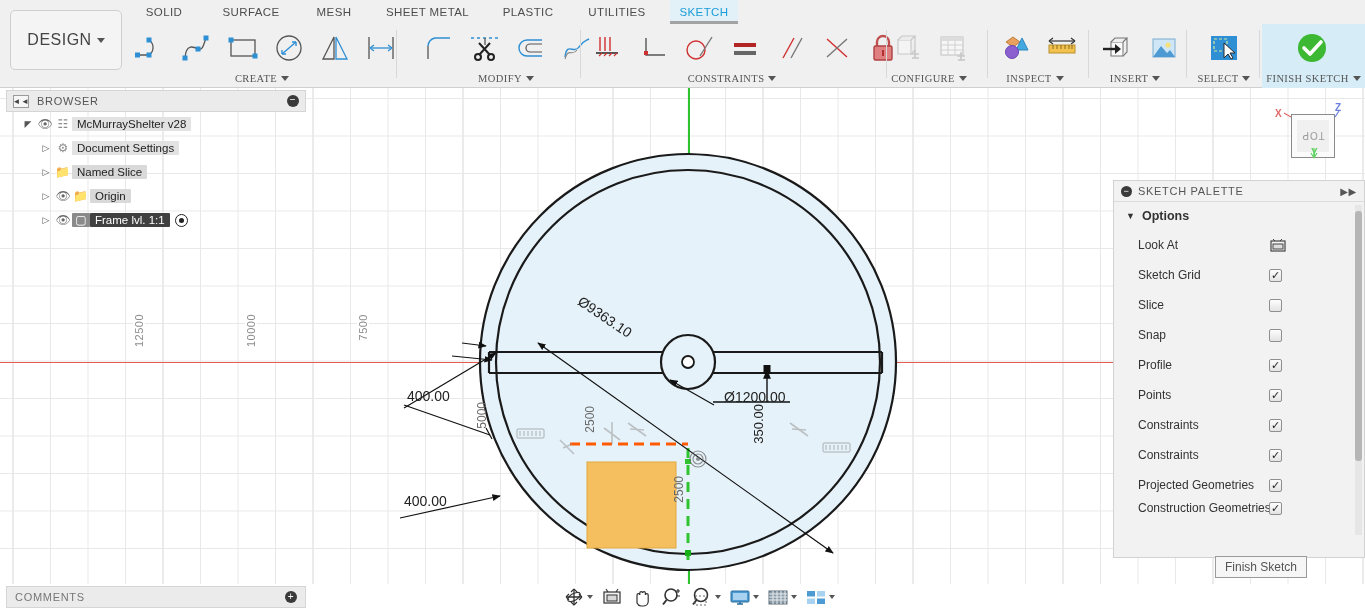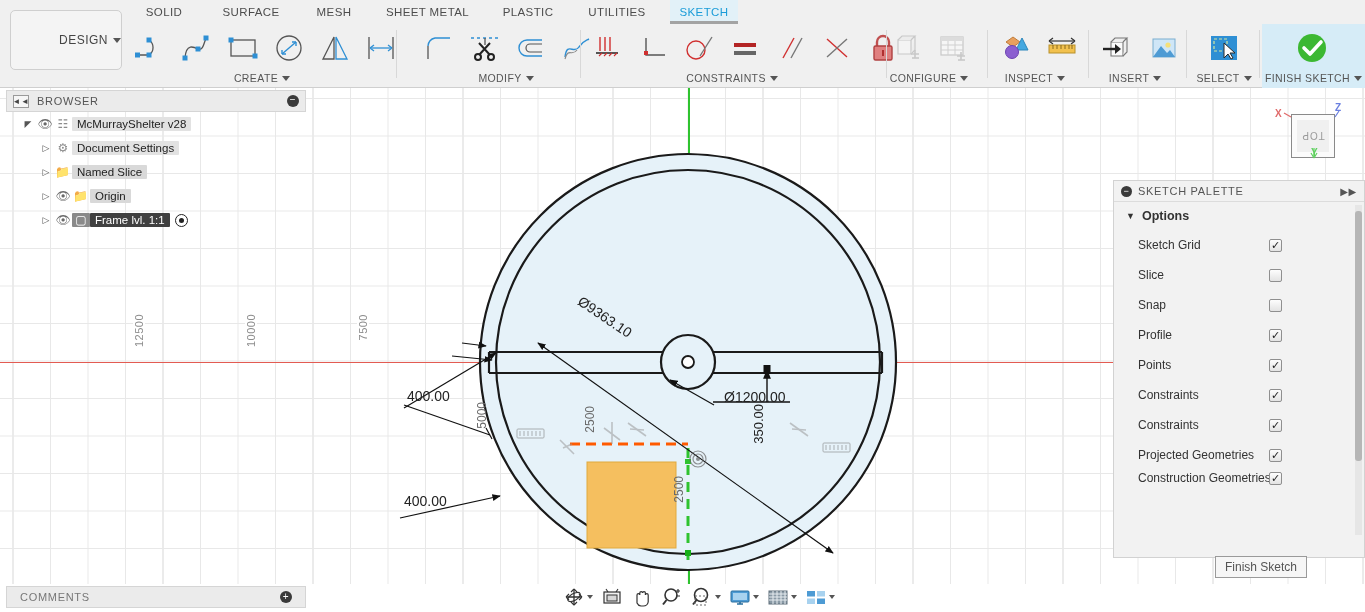--- a/index.html
+++ b/index.html
@@ -10,31 +10,31 @@
   #ribbon{ position:absolute; left:0; top:0; width:1365px; height:88px;
      background:#f0f0f0; border-bottom:1px solid #cfcfcf; }
   #tabstrip{ position:absolute; left:0; top:0; height:24px; width:100%; }
   .tab{ position:absolute; top:0; height:24px; line-height:24px;
      font-size:11.5px; color:#4d4d4d; text-align:center; letter-spacing:.4px;
      cursor:default; }
   .tab.active{ color:#1a9cd8; border-bottom:3px solid #a3a3a3; background:#e2f1f8; }
 
   #designbtn{ position:absolute; left:10px; top:10px; width:112px; height:60px;
      border:1px solid #cfcfcf; border-radius:5px; background:#f4f4f4;
-     display:flex; align-items:center; justify-content:flex-end; gap:5px;
-     font-size:12px; color:#444; letter-spacing:.5px; cursor:pointer; }
+     display:flex; align-items:center; justify-content:center; gap:5px;
+     font-size:16px; color:#444; letter-spacing:.5px; cursor:pointer; }
   .caret{ display:inline-block; width:0;height:0;border-left:4px solid transparent;
      border-right:4px solid transparent; border-top:5px solid #555; }
 
   .panel{ position:absolute; top:24px; height:64px; }
   .panel .icons{ position:absolute; left:0; top:0; height:48px; display:flex;
      align-items:center; }
   .panel .plabel{ position:absolute; left:0; width:100%; top:45px; height:18px;
      text-align:center; font-size:10.5px; color:#555; letter-spacing:.4px;
-     display:flex; align-items:center; justify-content:center; gap:4px; }
+     display:flex; align-items:center; justify-content:center; gap:4px;font-family:Liberation Serif, serif; }
   .plabel .caret{ border-top-color:#555; }
   .sep{ position:absolute; top:30px; width:1px; height:48px; background:#d8d8d8; }
   .btn{ width:46px; height:44px; display:flex; align-items:center;
      justify-content:center; cursor:pointer; }
 
   #finishpanel{ background:#d6ecf7; }
 
   
   #browser{ position:absolute; left:6px; top:90px; width:300px; }
   #browserhdr{ height:22px; background:#ebebeb; border:1px solid #d5d5d5;
@@ -120,21 +120,21 @@
   
   #navbar{ position:absolute; left:560px; top:584px; height:26px;
      display:flex; align-items:center; gap:2px; }
   .navbtn{ height:24px; display:flex; align-items:center; gap:2px;
      padding:0 3px; cursor:pointer; }
   .minicaret{ width:0;height:0;border-left:3.5px solid transparent;
      border-right:3.5px solid transparent; border-top:4.5px solid #555; }
 
   #comments{ position:absolute; left:6px; top:586px; width:300px; height:22px;
      background:#ebebeb; border:1px solid #d5d5d5; display:flex;
-     align-items:center; padding:0 13px; font-size:11px; color:#777;
+     align-items:center; padding:0 8px; font-size:11px; color:#777;
      letter-spacing:.7px; }
   #comments .plus{ margin-left:auto; width:12px;height:12px;border-radius:50%;
      background:#3a3a3a; color:#fff; font-size:10px; line-height:11px;
      text-align:center; cursor:pointer;}
   #bottomstrip{ position:absolute; left:0; top:584px; width:1365px; height:28px;
      background:#fff; border-top:1px solid #e4e4e4; z-index:-1;}
 </style>
 </head>
 <body>
 
@@ -556,20 +556,30 @@
     <span class="dot">−</span>
     <span>SKETCH PALETTE</span>
     <span class="expand">▶▶</span>
   </div>
   <div id="optionsrow">
     <span style="font-size:9px;">▼</span>
     <span>Options</span>
   </div>
 
 
+  <div class="prow">
+    <span class="plbl">Look At</span>
+    <span class="ctrl">
+      <svg width="18" height="16">
+        <rect x="2" y="4" width="14" height="10" fill="#f4f4f4" stroke="#444" stroke-width="1.2"></rect>
+        <rect x="4" y="7" width="10" height="5" fill="#ddd" stroke="#444" stroke-width="1"></rect>
+        <path d="M4 2 L6 4 M13 2 L11 4" stroke="#444" stroke-width="1"></path>
+      </svg>
+    </span>
+  </div>
 
   <div class="prow">
     <span class="plbl">Sketch Grid</span>
     <span class="ctrl">
         <span class="cb">✓</span>
       </span>
   </div>
   <div class="prow">
     <span class="plbl">Slice</span>
     <span class="ctrl">

